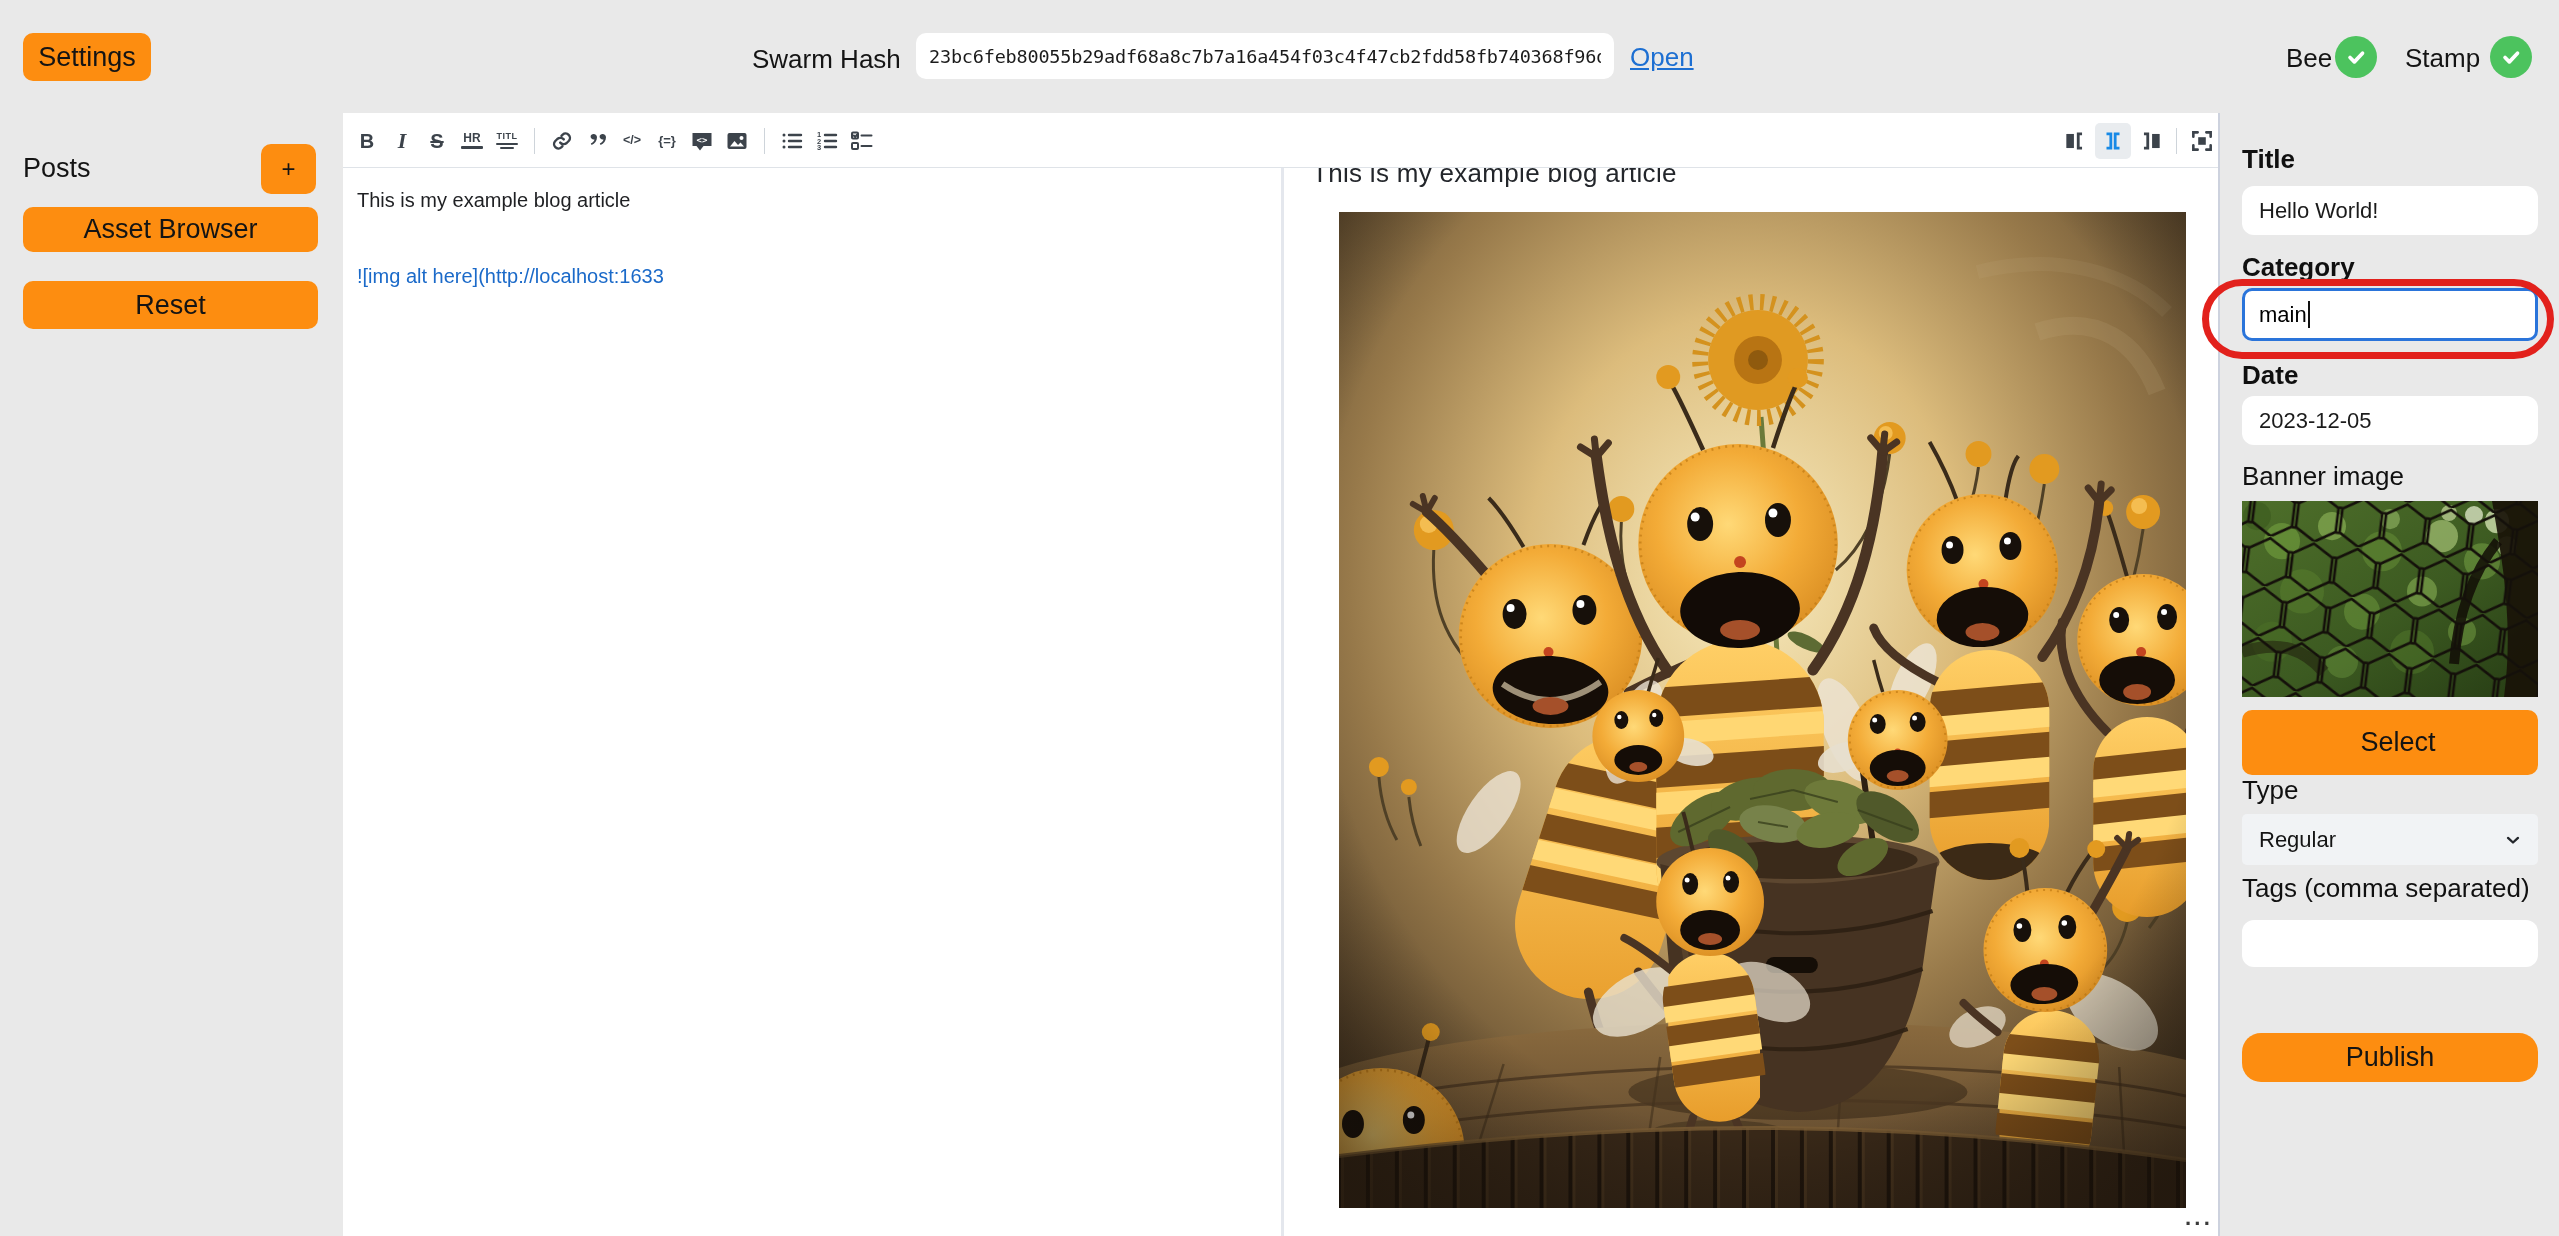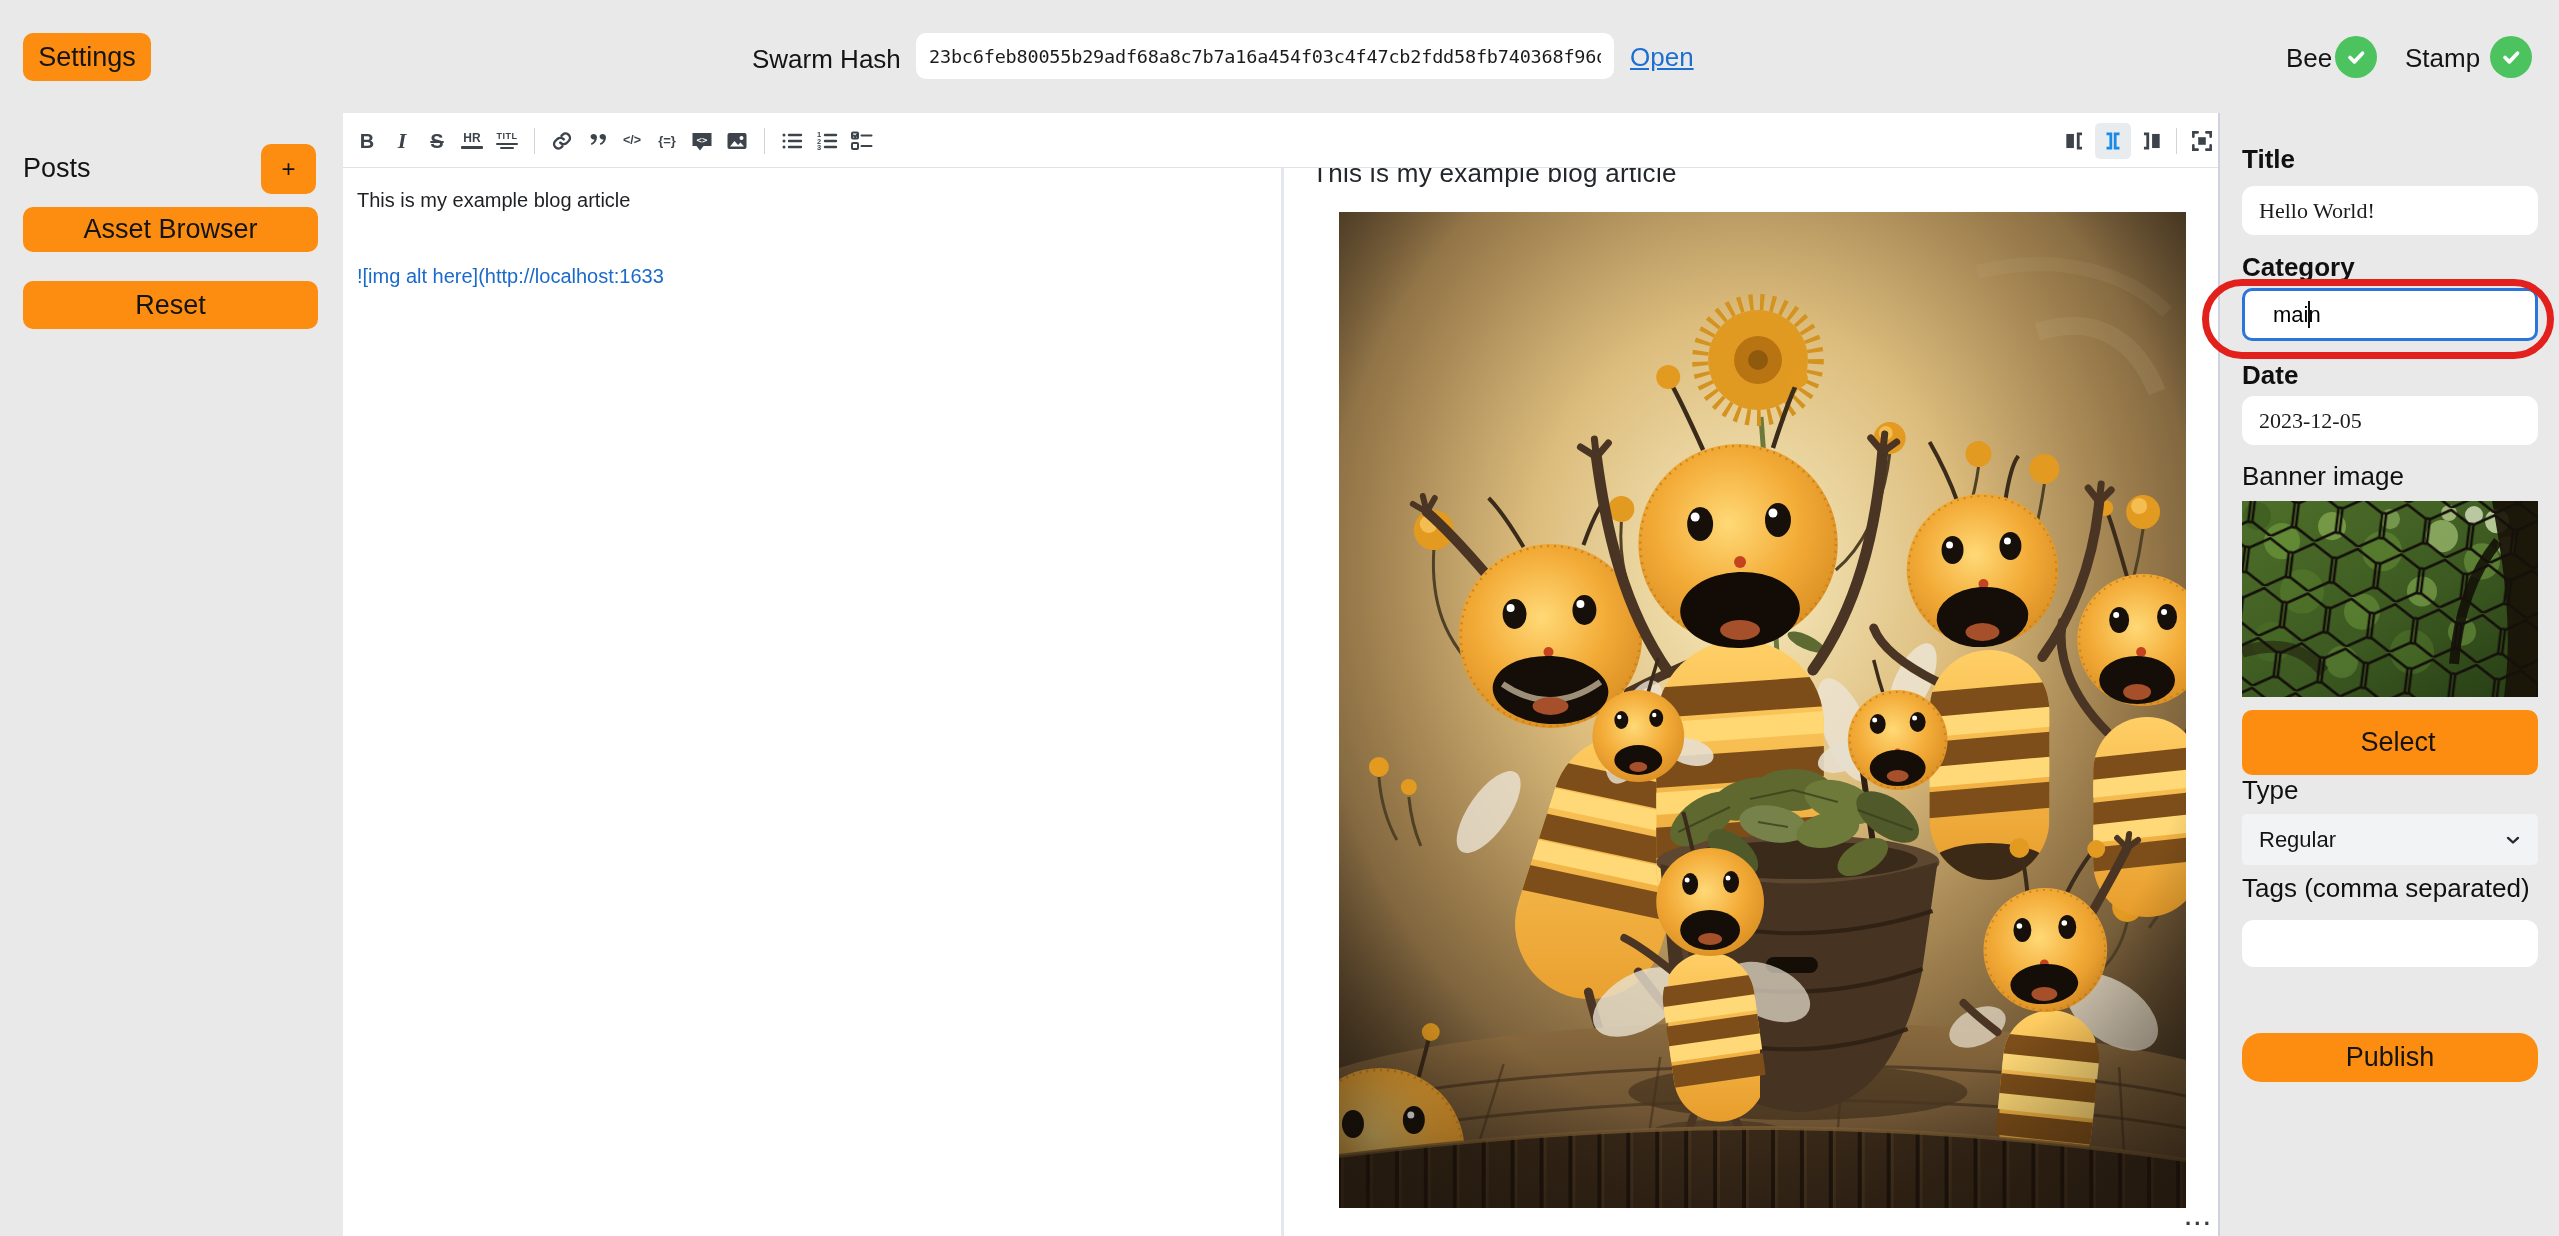--- a/index.html
+++ b/index.html
@@ -5,21 +5,21 @@
   * { margin:0; padding:0; box-sizing:border-box; }
   html,body { width:2559px; height:1236px; overflow:hidden; }
   body { background:#e9e9e9; font-family:"Liberation Sans", sans-serif; color:#141414; position:relative; }
 
   
   .abs { position:absolute; }
   .btn { background:#fd8d10; border:none; border-radius:10px; color:#141414;
          font-family:"Liberation Sans",sans-serif; font-size:27px; display:flex;
          align-items:center; justify-content:center; cursor:pointer; }
   .inp { background:#fff; border:none; border-radius:12px; font-size:22px;
-         padding:0 17px; color:#1b1b1b; font-family:Liberation Serif, serif; }
+         padding:0 17px; color:#1b1b1b; font-family:Liberation Sans, sans-serif; }
   .lbl  { font-size:26px; color:#101010; }
   .lbl.bold { font-weight:700; }
 
   
   #settings-btn { left:23px; top:33px; width:128px; height:48px; }
   #swarm-hash-label { left:752px; top:44px; font-size:26px; font-weight:500; }
   #swarm-hash-input { left:916px; top:33px; width:698px; height:46px; border-radius:10px;
         font-family:"DejaVu Sans Mono",monospace; font-size:18.5px; letter-spacing:-0.2px;
         padding:0 13px; }
   #open-link { left:1630px; top:42px; font-size:26px; color:#1d6fd2; text-decoration:underline; cursor:pointer; }
@@ -64,21 +64,21 @@
   #preview-image { position:absolute; left:55px; top:44px; width:847px; height:996px; }
   #preview-resize-handle { left:2185px; top:1211px; font-size:22px; font-weight:700;
         letter-spacing:2px; color:#3a3a3a; }
 
   
   .pfield { left:2242px; width:296px; }
   #title-label { top:144px; } #title-input { top:186px; height:49px; }
   #category-label { top:252px; }
   #category-wrap { top:288px; height:53px; }
   #category-input { width:296px; height:53px; border:3px solid #2a74da; border-radius:10px;
-        background:#fff; font-size:22px; padding:0 28px; font-family:"Liberation Sans",sans-serif; }
+        background:#fff; font-size:22px; padding:0 14px; font-family:"Liberation Sans",sans-serif; }
   #category-caret { position:absolute; left:66px; top:13px; width:2px; height:27px; background:#111; }
   #red-annotation { left:2202px; top:279px; width:352px; height:80px; border:7px solid #e2211c;
         border-radius:40px; pointer-events:none; z-index:5; }
   #date-label { top:360px; } #date-input { top:396px; height:49px; }
   #banner-label { top:461px; font-weight:400; }
   #banner-thumb { top:501px; height:196px; overflow:hidden; }
   #select-btn { top:710px; height:65px;padding-left:16px; }
   #type-label { top:775px; font-weight:400; }
   #type-select { top:814px; height:51px; background:#f1f3f5; border-radius:5px;
         display:flex; align-items:center; justify-content:space-between;

